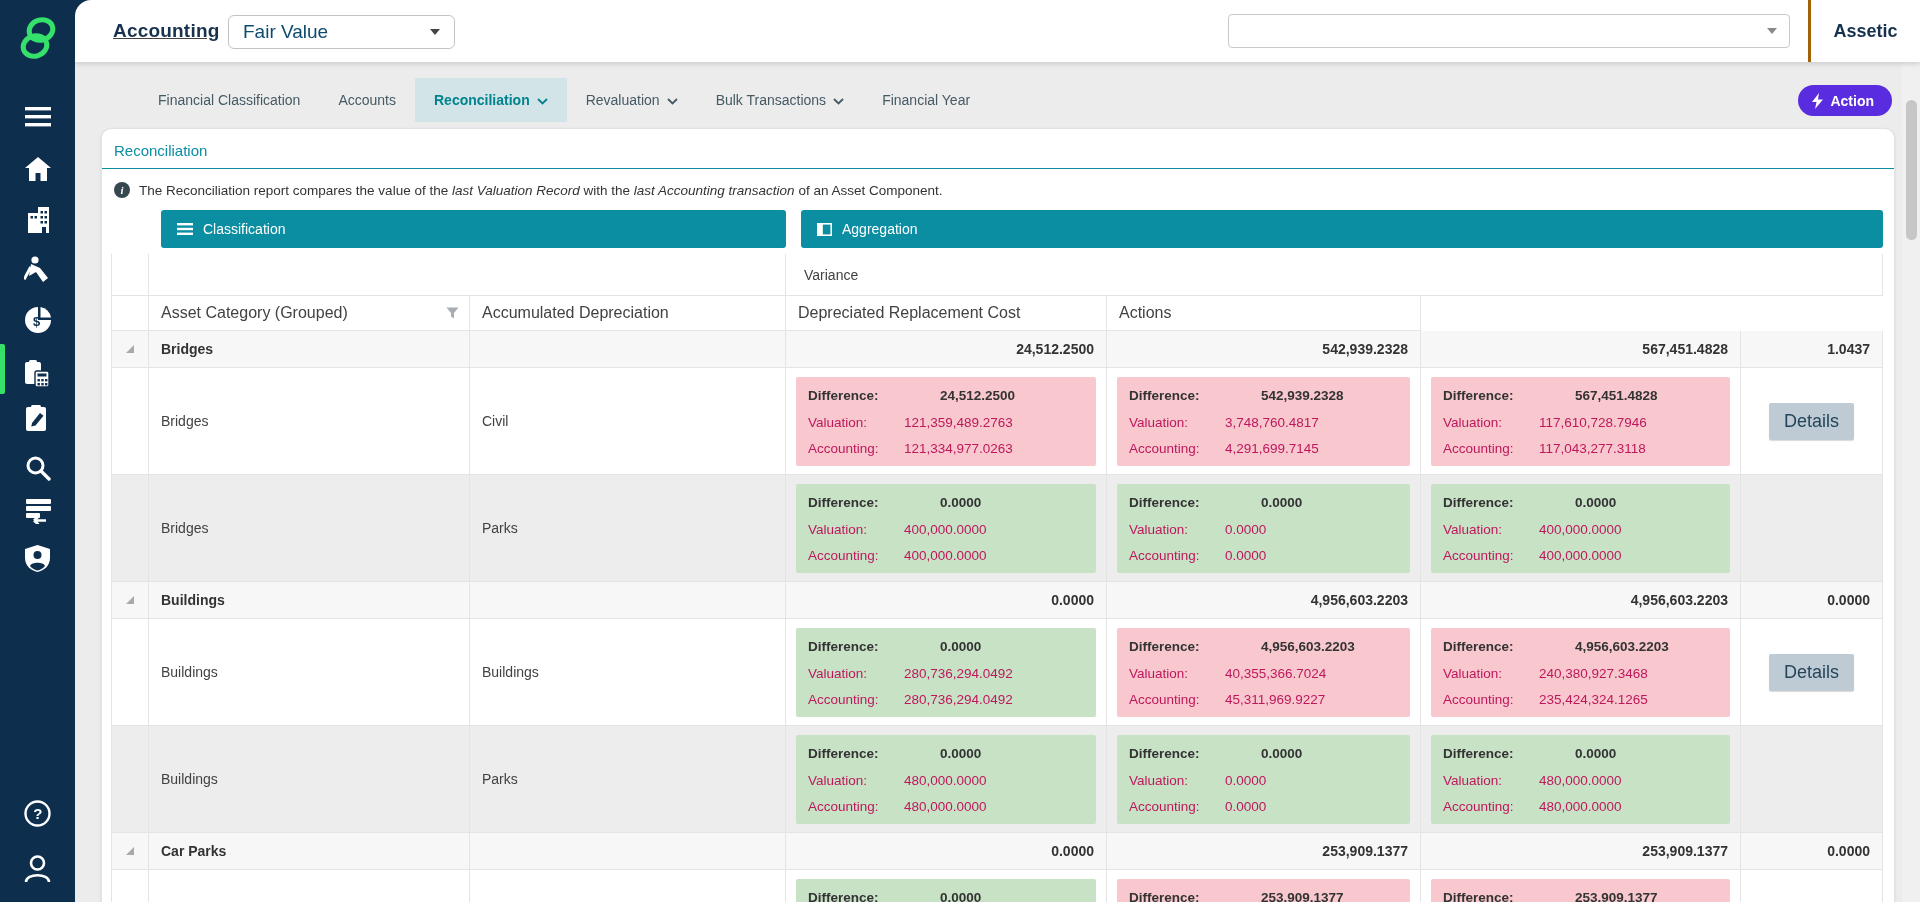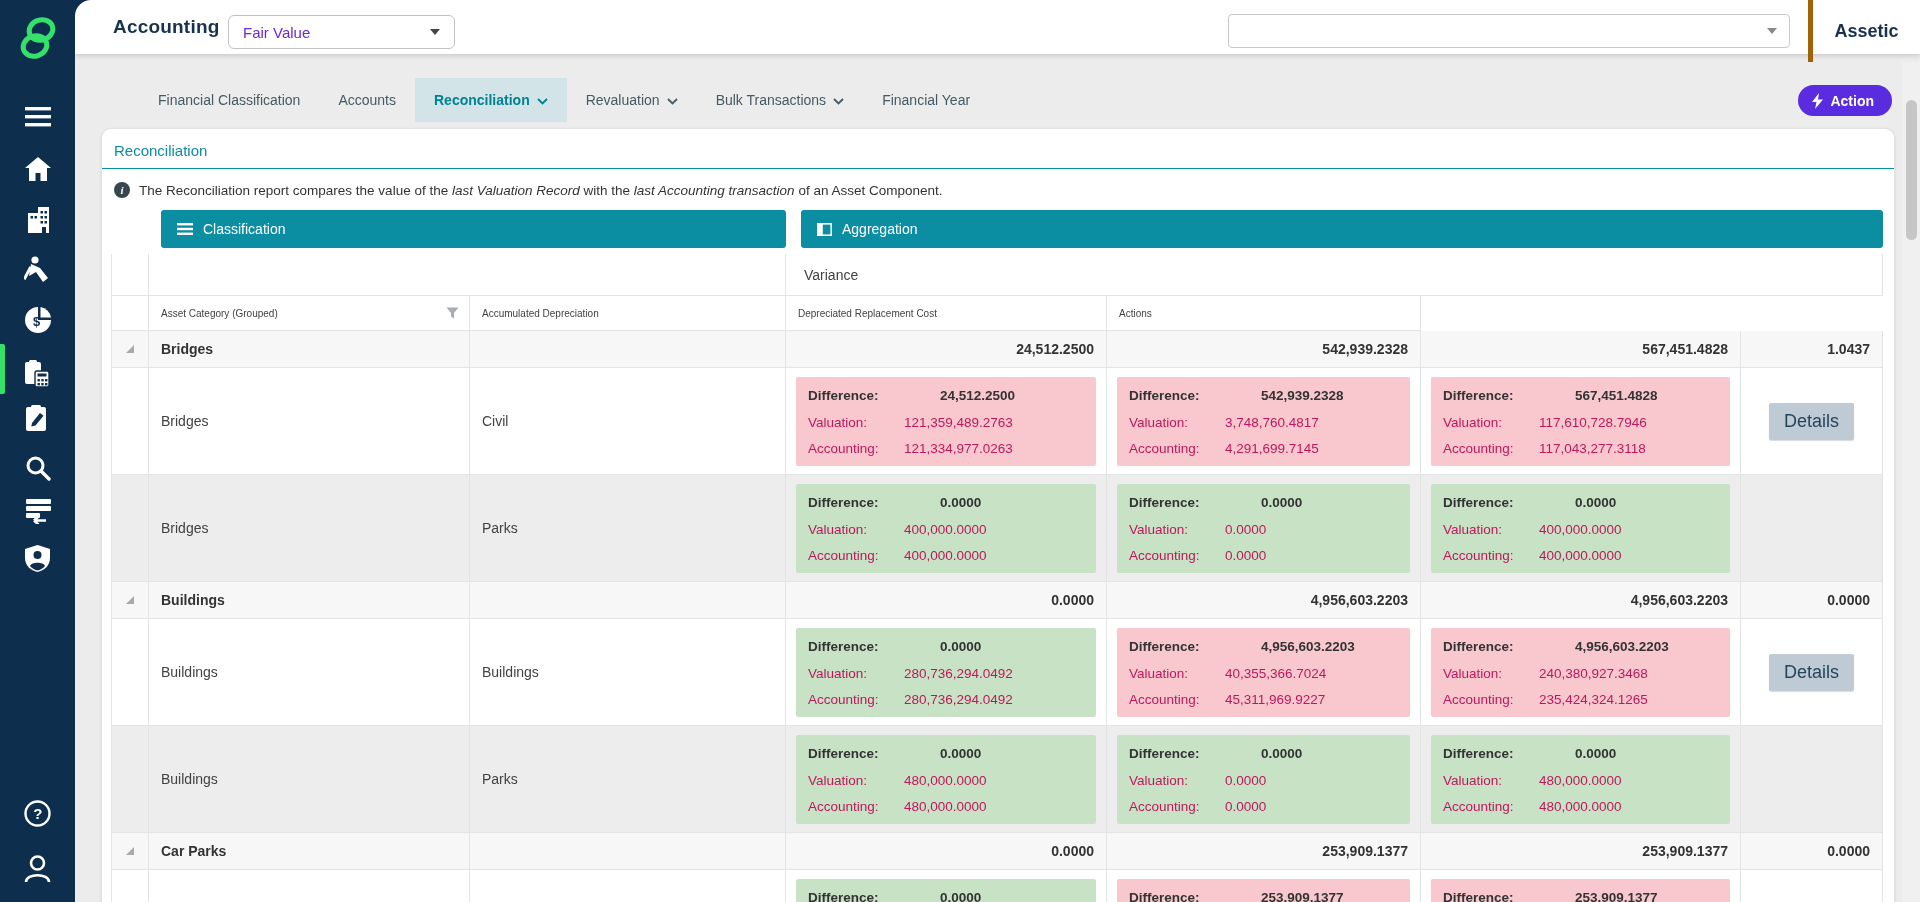--- a/index.html
+++ b/index.html
@@ -11,32 +11,32 @@
     color:#424242;
   }
   
   .sidebar { position:absolute; left:0; top:0; width:75px; height:902px; background:var(--navy); z-index:10; }
   .logo-wrap { position:absolute; left:0; top:0; width:75px; height:75px; display:flex; align-items:center; justify-content:center; }
   .side-item { position:absolute; left:0; width:75px; height:34px; display:flex; align-items:center; justify-content:center; cursor:pointer; }
   .side-item svg { display:block; }
   .active-bar { position:absolute; left:0; top:344px; width:5px; height:50px; background:var(--green); border-radius:0 2px 2px 0; }
   
   .corner-patch { position:absolute; left:75px; top:0; width:24px; height:24px; background:var(--navy); z-index:4; }
-  .topbar { position:absolute; left:75px; top:0; width:1845px; height:54px; background:#fff; z-index:6;
-            border-radius:16px 0 0 0; box-shadow:0 2px 5px rgba(0,0,0,.14); display:flex; align-items:center; }
+  .topbar { position:absolute; left:75px; top:0; width:1845px; height:62px; background:#fff; z-index:6;
+            border-radius:16px 0 0 0; box-shadow:0 2px 5px rgba(0,0,0,.14); display:flex; align-items:center;text-decoration:underline; }
   .app-title { font-size:19px; font-weight:bold; color:#16324f; margin-left:38px; letter-spacing:.2px; }
   .val-select { position:absolute; left:153px; top:15px; width:227px; height:34px; border:1px solid #c3c3c3; border-radius:6px;
-                background:#fff; display:flex; align-items:center; padding:0 14px; font-size:15px; color:#6d28d9; cursor:pointer; }
+                background:#fff; display:flex; align-items:center; padding:0 14px; font-size:19px; color:#0c4a6e; cursor:pointer; }
   .caret { width:0; height:0; border-left:5px solid transparent; border-right:5px solid transparent; border-top:6px solid #444; margin-left:auto; }
   .search-box { position:absolute; left:1153px; top:14px; width:562px; height:34px; border:1px solid #c9c9c9; border-radius:4px;
                 background:#fff; display:flex; align-items:center; padding:0 12px; }
   .search-box input { border:none; outline:none; flex:1; font-size:14px; font-style:italic; color:#555; font-family:"Liberation Sans",sans-serif; background:transparent; }
   .search-box input::placeholder { color:#9e9e9e; font-style:italic; }
   .search-caret { border-top-color:#8a8a8a; border-left-width:5px; border-right-width:5px; border-top-width:6px; }
-  .brand-block { position:absolute; right:0; top:0; width:112px; height:62px; border-left:5px solid #a16207; display:flex; align-items:center; justify-content:center; }
+  .brand-block { position:absolute; right:0; top:0; width:112px; height:62px; border-left:3px solid #a16207; display:flex; align-items:center; justify-content:center; }
   .brand-name { font-size:18px; font-weight:bold; color:#16324f; }
   
   .tabbar { position:absolute; left:75px; top:62px; width:1845px; height:60px; display:flex; align-items:flex-end; padding-left:64px; z-index:3; }
   .tab { height:44px; display:flex; align-items:center; padding:0 19px; font-size:14px; color:#455a64; cursor:pointer; white-space:nowrap; }
   .tab .chev { margin-left:7px; margin-top:2px; }
   .tab.active { background:var(--teal-light); color:#00838f; font-weight:bold; }
   .action-btn { position:absolute; right:28px; top:23px; height:31px; padding:0 18px 0 14px; border:none; border-radius:16px;
                 background:var(--purple); color:#fff; font-size:14px; font-weight:bold; display:flex; align-items:center; gap:7px;
                 cursor:pointer; font-family:"Liberation Sans",sans-serif; }
   
@@ -54,21 +54,21 @@
           display:flex; align-items:center; padding-left:16px; gap:10px; cursor:pointer; }
   .band-classification { left:50px; width:625px; }
   .band-aggregation { left:690px; width:1082px; }
   .trow { display:grid; grid-template-columns:38px 321px 316px 321px 314px 320px 142px; }
   .tcell { border-right:1px solid #e4e4e4; border-bottom:1px solid #e4e4e4; min-height:100%; position:relative; }
   .trow .tcell:first-child { border-left:1px solid #e4e4e4; }
   .vrr { height:42px; }
   .vrr .span3 { grid-column:span 3; }
   .vrr .span4 { grid-column:span 4; display:flex; align-items:center; padding-left:18px; font-size:14px; color:#424242; }
   .hrow { height:35px; }
-  .hrow .tcell { display:flex; align-items:center; padding:0 10px 0 12px; font-size:10px; color:#424242; }
+  .hrow .tcell { display:flex; align-items:center; padding:0 10px 0 12px; font-size:16px; color:#424242; }
   .funnel { margin-left:auto; cursor:pointer; }
   .grouprow { height:37px; background:#f7f7f7; cursor:pointer; }
   .grouprow .tcell { display:flex; align-items:center; }
   .cexp { justify-content:center; }
   .expander { width:0; height:0; border-bottom:8px solid #a9a9a9; border-left:8px solid transparent; cursor:pointer; }
   .cname { font-weight:bold; color:#333; padding-left:12px; font-size:14px; }
   .num { justify-content:flex-end; padding-right:12px; font-weight:bold; color:#333; font-size:14px; }
   .detailrow { height:107px; background:#fff; }
   .detailrow.shade { background:#ededed; }
   .ctext { display:flex; align-items:center; padding-left:12px; font-size:14px; color:#424242; }

